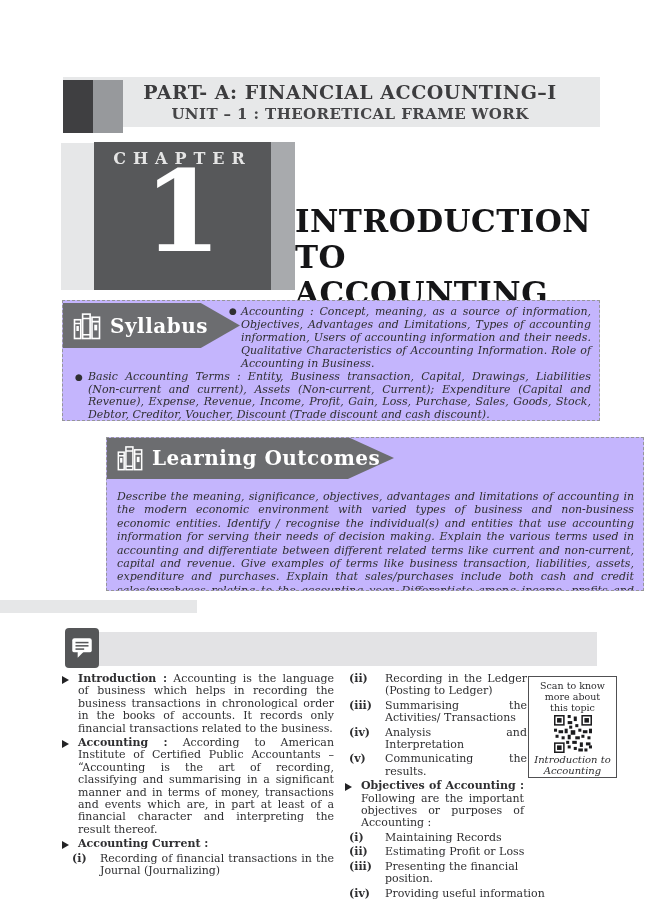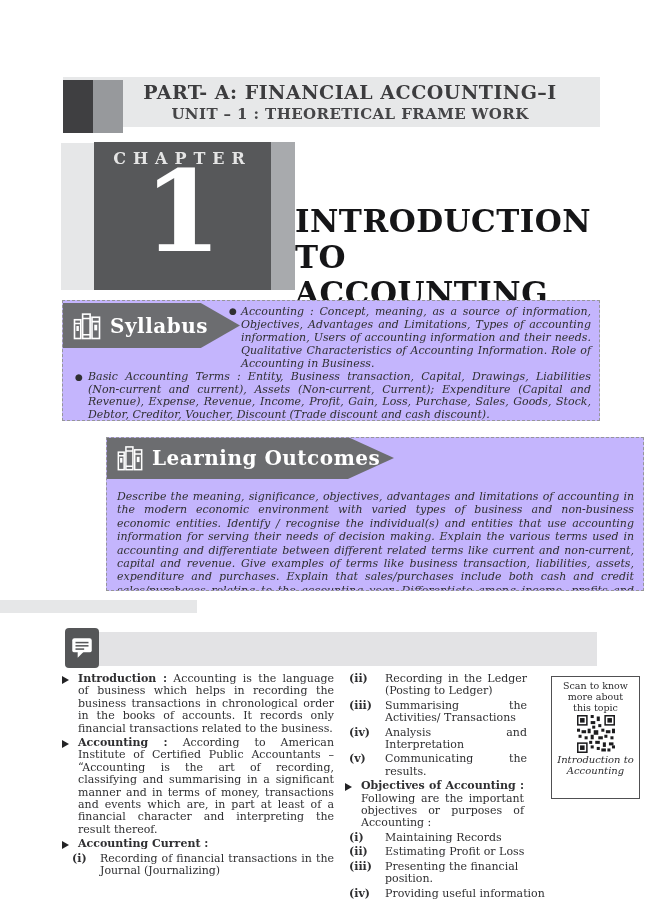--- a/index.html
+++ b/index.html
@@ -60,22 +60,22 @@
   .tri{position:absolute;left:0;top:2.5px;width:0;height:0;
        border-left:7px solid #232325;border-top:4px solid transparent;border-bottom:4px solid transparent;}
   .sub-item{padding-left:28px;margin-left:10px;}
   .sub-item .sub-label{position:absolute;left:0;top:0;font-weight:700;}
   .col-mid .sub-item{margin-left:4px;padding-left:36px;max-width:178px;box-sizing:border-box;}
   .col-mid .obj-item{max-width:179px;box-sizing:border-box;}
   .col-mid .num-item{max-width:200px;text-align:left;}
   .b{font-weight:700;}
 
   
-  .qr-box{position:absolute;left:528px;top:676px;width:89px;height:123px;border:1.5px solid #505052;
-          box-sizing:border-box;text-align:center;background:#ffffff;margin-left:23px;}
+  .qr-box{position:absolute;left:528px;top:676px;width:89px;height:102px;border:1.5px solid #505052;
+          box-sizing:border-box;text-align:center;background:#ffffff;}
   .qr-scan{font-size:9.5px;line-height:11px;margin-top:3px;color:#2c2c2e;}
   .qr-svg{margin:2px auto 1px auto;display:block;}
   .qr-topic{font-size:10px;line-height:11px;font-style:italic;color:#2c2c2e;}
 </style>
 </head>
 <body>
 
 <div class="page">
 
   <div class="header-bar"></div>

